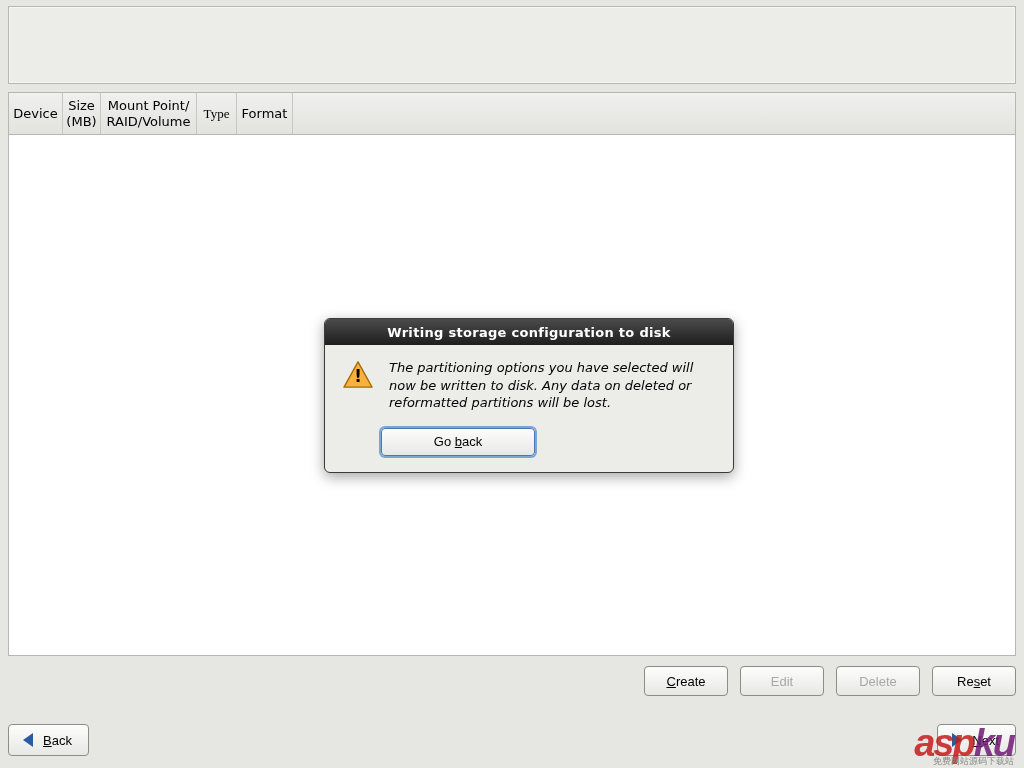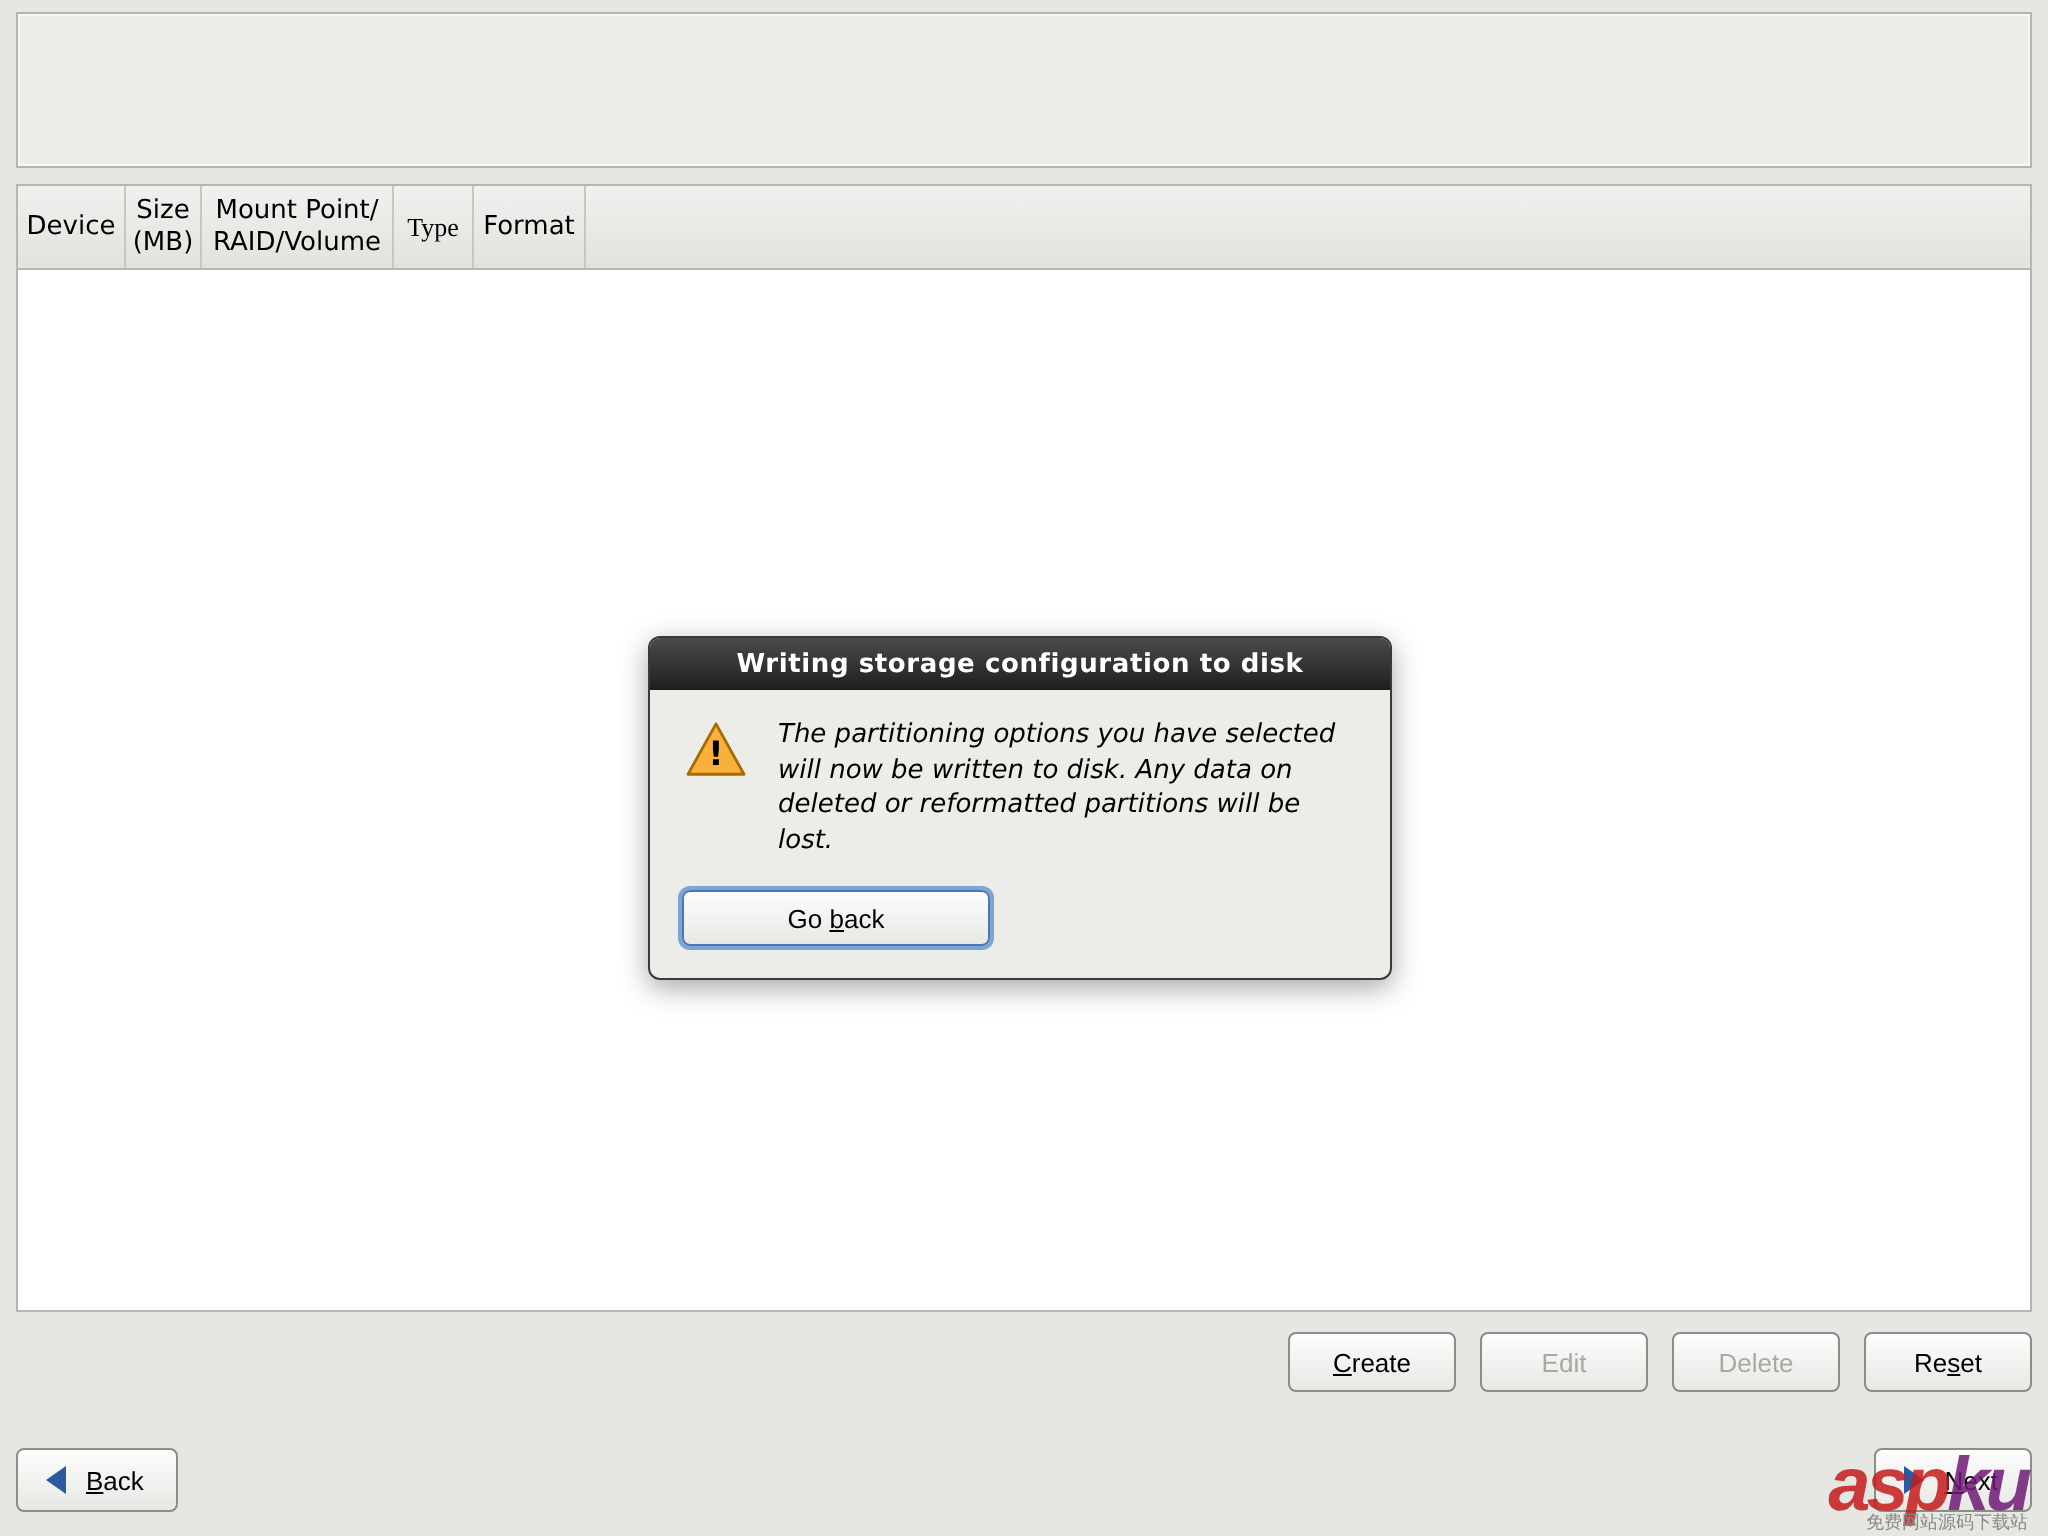--- a/index.html
+++ b/index.html
@@ -113,21 +113,21 @@
   .nav-arrow.right { border-left: 10px solid #2a5aa0; }
   .nav-arrow-box {
     display:inline-flex; align-items:center; justify-content:center;
     width:18px; height:18px;
   }
 
   
   .dialog {
     position: absolute;
     left: 324px; top: 318px;
-    width: 372px;
+    width: 410px;
     border: 1px solid #3a3a3a;
     border-radius: 6px;
     background: #ecece9;
     box-shadow: 0 4px 14px rgba(0,0,0,0.35);
     overflow: hidden;
   }
   .dialog-title {
     height: 26px;
     background: linear-gradient(#4b4b4b, #1e1e1e);
     color: #fff;
@@ -147,21 +147,21 @@
   }
   .warn-icon svg { width: 30px; height: 28px; }
   .dialog-text {
     font-size: 13px;
     line-height: 1.35;
     color: #000;
     font-style: italic;
   }
   .dialog-buttons {
     padding: 10px 16px 16px 16px;
-    display: flex; justify-content: space-between; gap: 10px;
+    display: flex; justify-content: space-between; gap: 10px; margin-left: 40px;
   }
   button.dlg {
     height: 28px;
     padding: 0 18px;
     border: 1px solid #8d8d88;
     border-radius: 4px;
     background: linear-gradient(#fdfdfd, #e7e7e4);
     font-size: 13px;
     cursor: pointer;
   }

